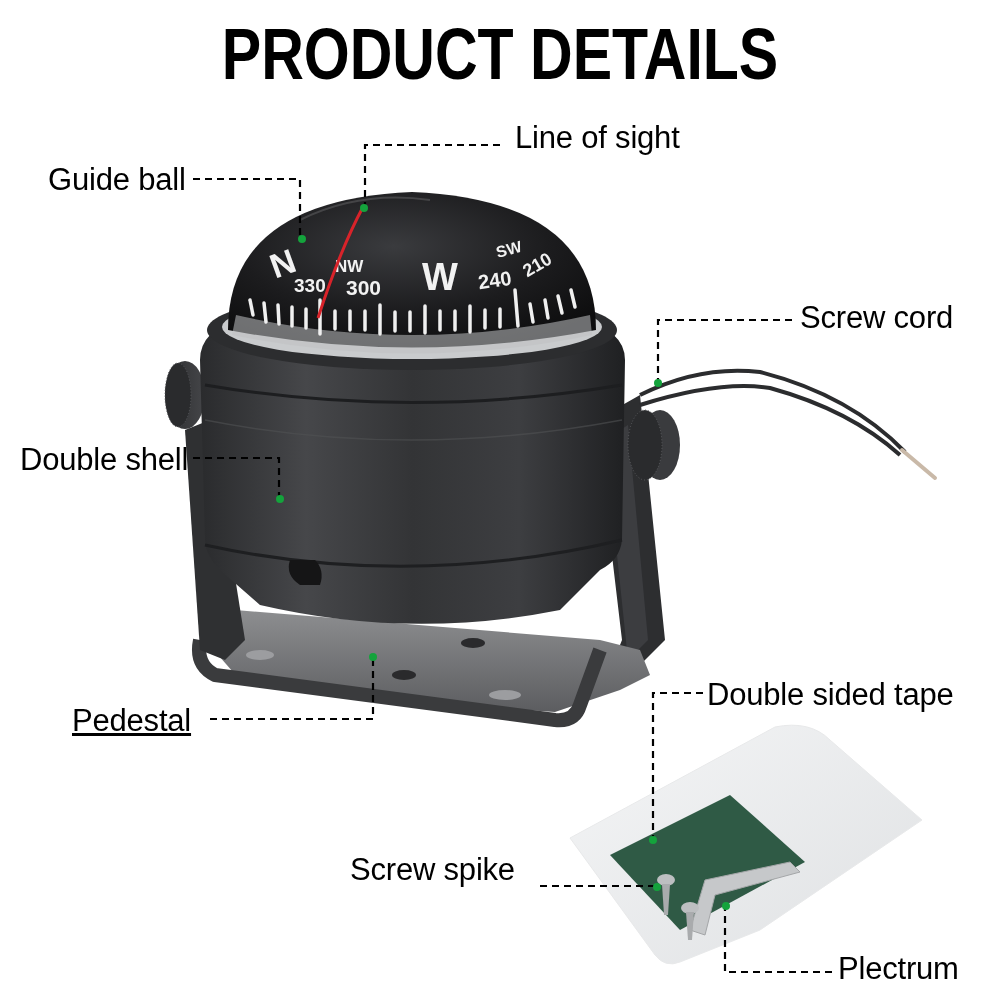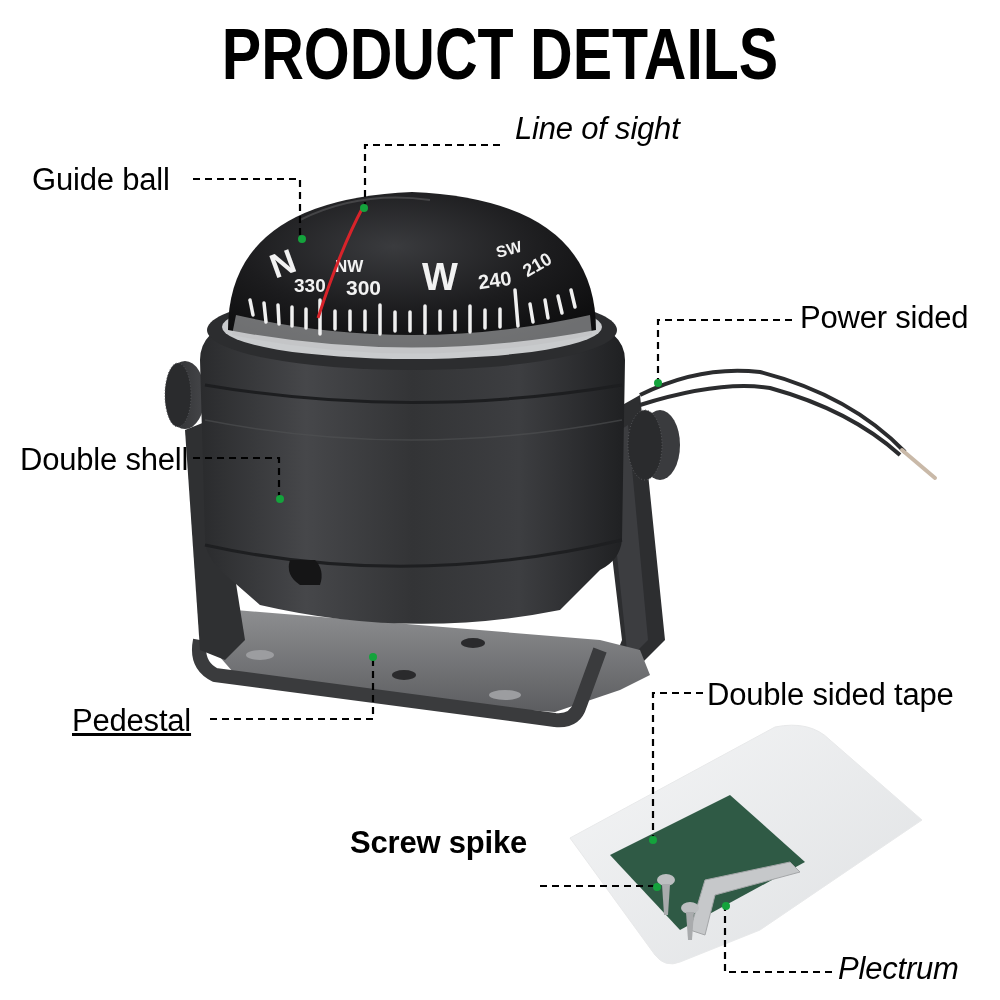--- a/index.html
+++ b/index.html
@@ -166,20 +166,20 @@
     <circle cx="364" cy="208" r="4"></circle>
     <circle cx="658" cy="383" r="4"></circle>
     <circle cx="280" cy="499" r="4"></circle>
     <circle cx="373" cy="657" r="4"></circle>
     <circle cx="653" cy="840" r="4"></circle>
     <circle cx="657" cy="887" r="4"></circle>
     <circle cx="726" cy="906" r="4"></circle>
   </g>
 </svg>
 
-<div class="label" style="left:32px; top:162px;text-align:right;">Guide ball</div>
-<div class="label" style="left:515px; top:111px;font-style:italic;">Line of sight</div>
-<div class="label" style="left:800px; top:300px;">Power sided</div>
+<div class="label" style="left:48px; top:162px;text-align:right;">Guide ball</div>
+<div class="label" style="left:515px; top:120px;">Line of sight</div>
+<div class="label" style="left:800px; top:300px;">Screw cord</div>
 <div class="label" style="left:20px; top:442px;">Double shell</div>
 <div class="label" style="left:72px; top:703px;text-decoration:underline;">Pedestal</div>
 <div class="label" style="left:707px; top:677px;">Double sided tape</div>
-<div class="label" style="left:350px; top:825px;font-weight:bold;">Screw spike</div>
-<div class="label" style="left:838px; top:951px;font-style:italic;">Plectrum</div>
+<div class="label" style="left:350px; top:852px;">Screw spike</div>
+<div class="label" style="left:838px; top:951px;">Plectrum</div>
 
 </body></html>

